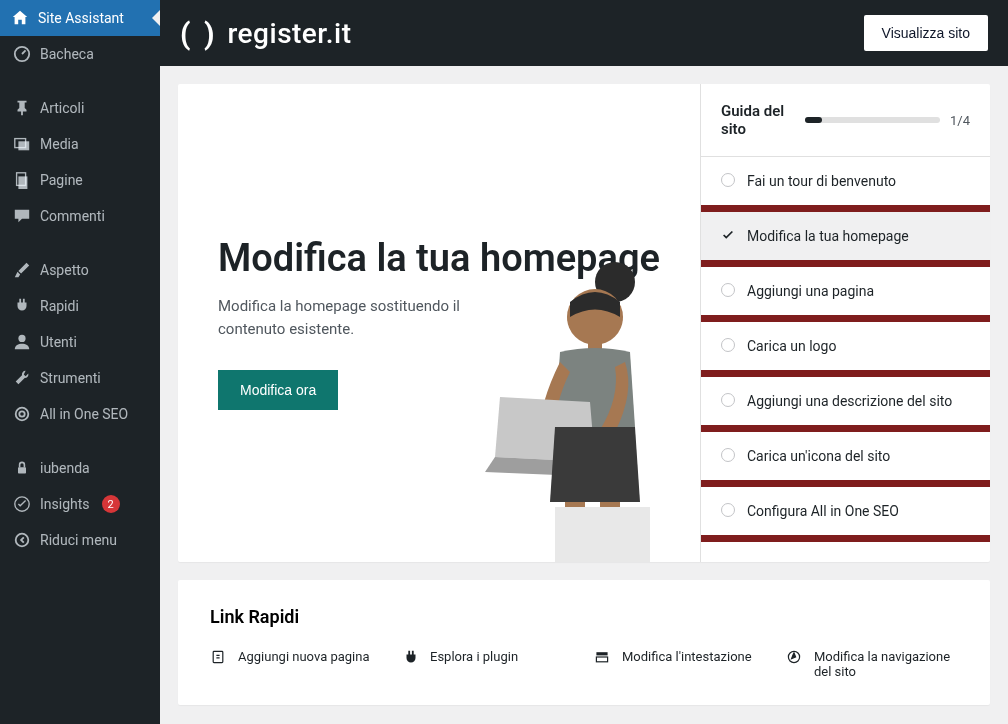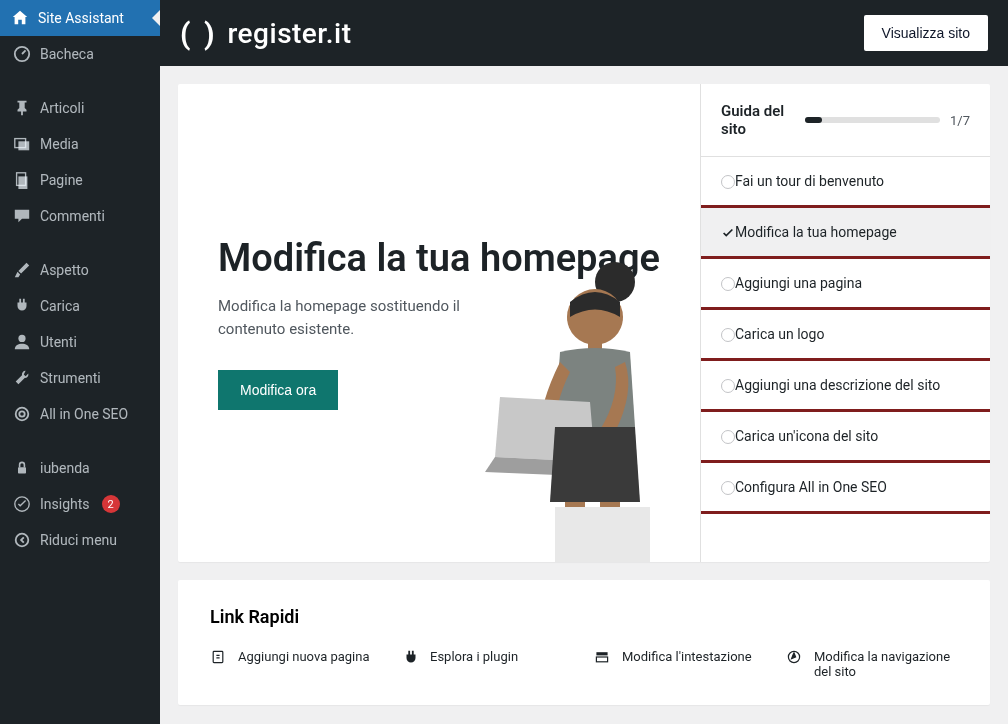--- a/index.html
+++ b/index.html
@@ -33,21 +33,21 @@
 .hero-illustration { position: absolute; right: 10px; bottom: 0; width: 230px; height: 310px; }
 
 .guide { width: 290px; border-left: 1px solid #e0e0e0; display: flex; flex-direction: column; }
 .guide-header { padding: 18px 20px; display: flex; align-items: center; gap: 14px; border-bottom: 1px solid #e0e0e0; }
 .guide-title { font-size: 15px; font-weight: 600; color: #1d2327; flex-shrink: 0; width: 70px; }
 .progress-wrap { flex: 1; display: flex; align-items: center; gap: 10px; }
 .progress-bar { flex: 1; height: 6px; background: #e0e0e0; border-radius: 3px; position: relative; }
 .progress-fill { height: 100%; background: #1d2327; border-radius: 3px; width: 12.5%; }
 .progress-text { font-size: 13px; color: #50575e; }
 .guide-list { flex: 1; overflow-y: auto; }
-.guide-item { padding: 16px 20px; border-bottom: 3px solid #7f1d1d; display: flex; align-items: flex-end; font-size: 14px; color: #1d2327; cursor: pointer; }
+.guide-item { padding: 16px 20px; border-bottom: 7px solid #7f1d1d; display: flex; align-items: flex-start; gap: 12px; font-size: 14px; color: #1d2327; cursor: pointer; }
 .guide-item.done { background: #f0f0f1; }
 .guide-radio { width: 14px; height: 14px; border: 1.5px solid #c3c4c7; border-radius: 50%; flex-shrink: 0; }
 .guide-check { width: 14px; height: 14px; flex-shrink: 0; display: flex; align-items: center; justify-content: center; }
 
 .quick-card { padding: 26px 32px; }
 .quick-title { font-size: 18px; font-weight: 600; margin-bottom: 22px; }
 .quick-grid { display: flex; gap: 24px; flex-wrap: wrap; }
 .quick-item { display: flex; align-items: flex-start; gap: 10px; font-size: 13px; color: #1d2327; cursor: pointer; width: 168px; }
 .quick-item .qicon { width: 18px; height: 18px; flex-shrink: 0; }
 
@@ -121,21 +121,21 @@
           </svg>
         </span>
         <span>Aspetto</span>
       </div>
       <div class="sidebar-item">
         <span class="icon">
           <svg viewBox="0 0 20 20" width="18" height="18" fill="currentColor">
             <path d="M7 2v4H5v4a5 5 0 0010 0V6h-2V2h-2v4H9V2z M10 14v4"></path>
           </svg>
         </span>
-        <span>Carica</span>
+        <span>Rapidi</span>
       </div>
       <div class="sidebar-item">
         <span class="icon">
           <svg viewBox="0 0 20 20" width="18" height="18" fill="currentColor">
             <circle cx="10" cy="6" r="4"></circle>
             <path d="M2 18c0-4 4-6 8-6s8 2 8 6z"></path>
           </svg>
         </span>
         <span>Utenti</span>
       </div>
@@ -230,21 +230,21 @@
           </svg>
         </div>
 
         <div class="guide">
           <div class="guide-header">
             <div class="guide-title">Guida del sito</div>
             <div class="progress-wrap">
               <div class="progress-bar">
                   <div class="progress-fill"></div>
                 </div>
-              <span class="progress-text">1/7</span>
+              <span class="progress-text">1/4</span>
             </div>
           </div>
           <div class="guide-list" id="guide-list">
               <div class="guide-item">
                 <span class="guide-radio"></span>
                 <span>Fai un tour di benvenuto</span>
               </div>
               <div class="guide-item done">
                 <span class="guide-check">
                   <svg viewBox="0 0 16 16" width="14" height="14">

